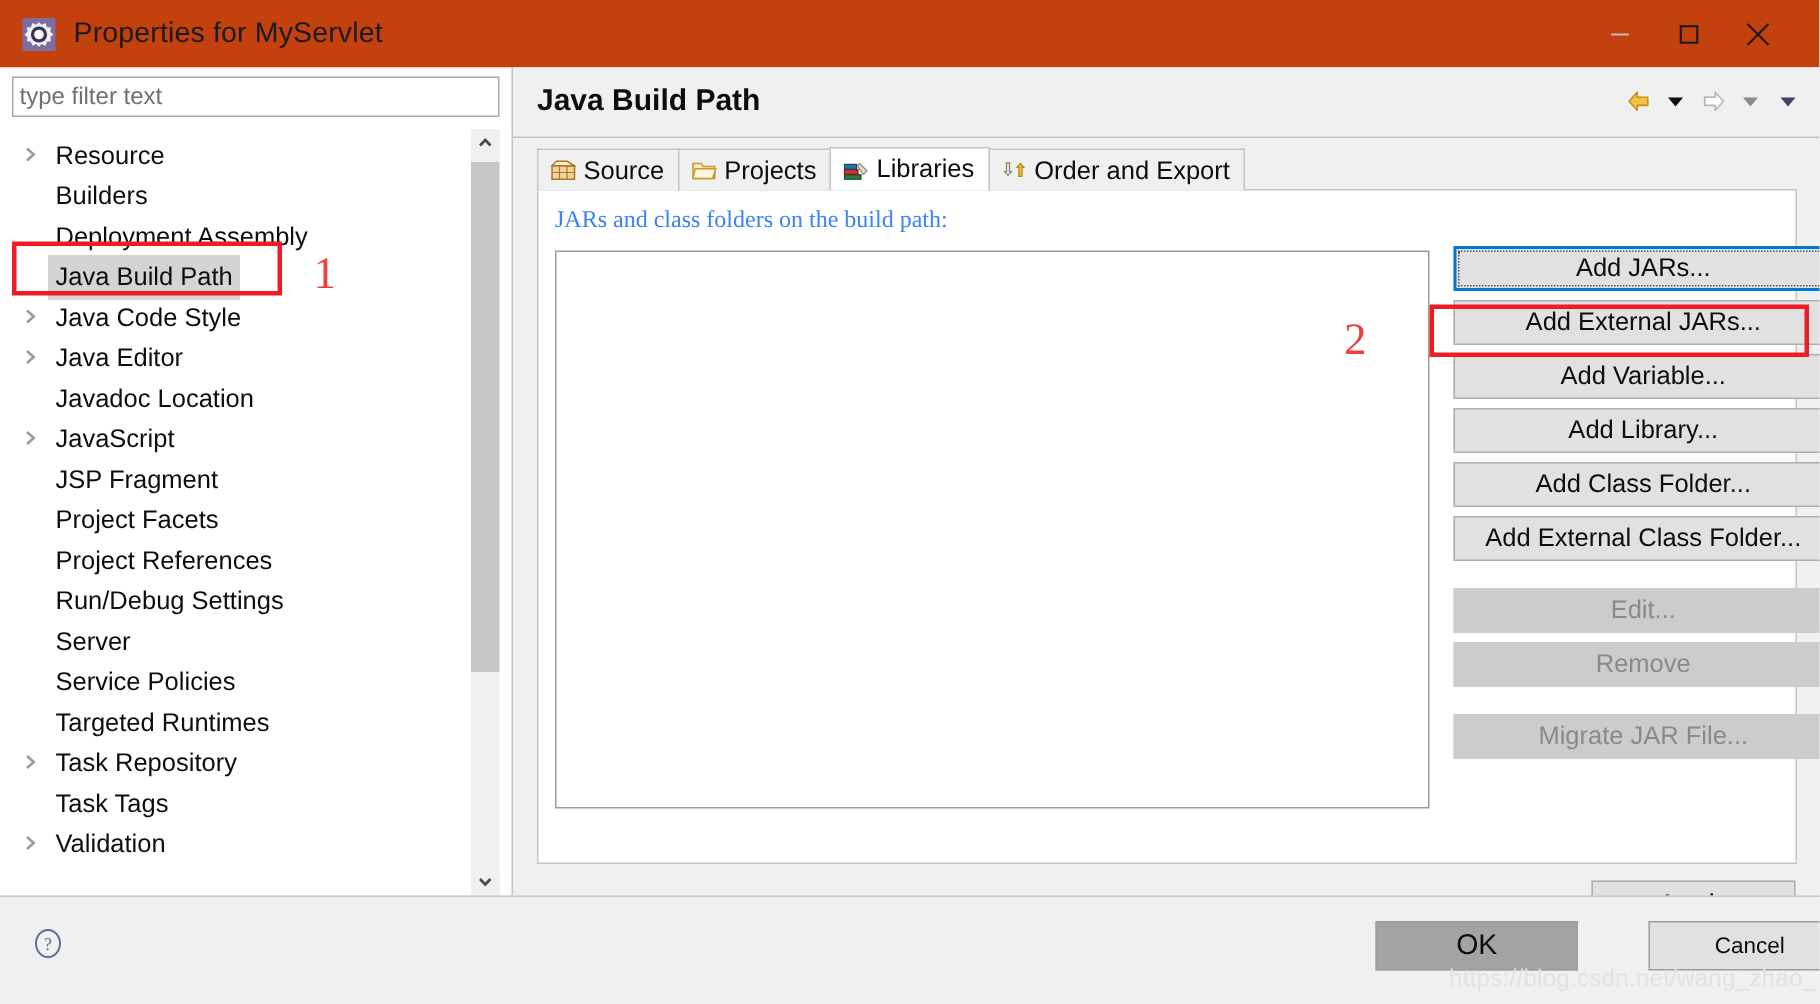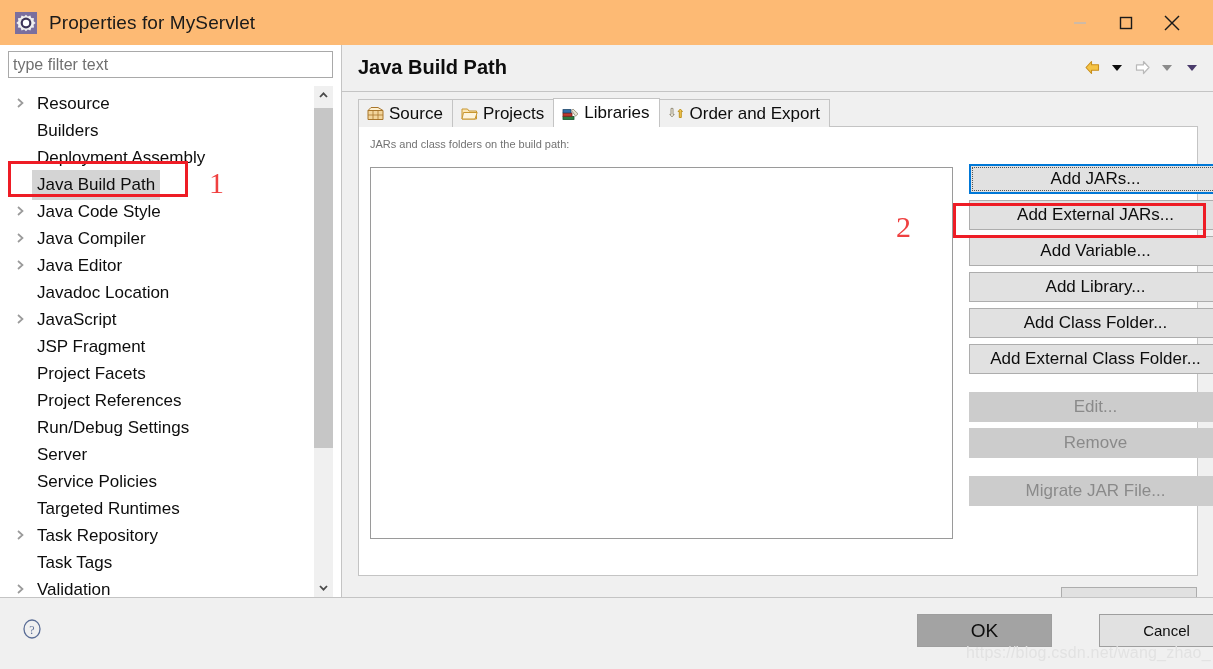--- a/index.html
+++ b/index.html
@@ -20,21 +20,21 @@
     height: 669px;
     background: #f0f0f0;
     box-sizing: border-box;
   }
 
   
   #titlebar {
     position: absolute;
     left: 0; top: 0;
     width: 1213px; height: 45px;
-    background: #fdba74;
+    background: #c2410c;
     display: flex;
     align-items: center;
   }
   #title-icon {
     margin-left: 14px;
     width: 24px; height: 24px;
     flex: 0 0 auto;
   }
   #title-text {
     margin-left: 11px;
@@ -290,22 +290,23 @@
     height: 450px;
     background: #ffffff;
     border: 1px solid #c4c4c4;
     box-sizing: border-box;
     z-index: 1;
   }
   #list-label {
     position: absolute;
     left: 11px;
     top: 11px;
-    font-size: 11px;
-    color: #737373;
+    font-size: 16px;
+    color: #3b82f6;
+    font-family: Liberation Serif, serif;
   }
   #jar-list {
     position: absolute;
     left: 11px;
     top: 40px;
     width: 583px;
     height: 372px;
     border: 1px solid #9a9a9a;
     background: #ffffff;
     box-sizing: border-box;
@@ -475,25 +476,20 @@
           <div class="tree-item selected"><span class="label-bg">Java Build Path</span></div>
           <div class="tree-item"><span class="arrow">
               <svg width="9" height="12" viewBox="0 0 9 12">
                 <polyline points="2,2 6.5,6 2,10" fill="none" stroke="#9a9a9a" stroke-width="1.7"></polyline>
               </svg>
             </span><span class="label-bg">Java Code Style</span></div>
           <div class="tree-item"><span class="arrow">
               <svg width="9" height="12" viewBox="0 0 9 12">
                 <polyline points="2,2 6.5,6 2,10" fill="none" stroke="#9a9a9a" stroke-width="1.7"></polyline>
               </svg>
-            </span><span class="label-bg">Java Compiler</span></div>
-          <div class="tree-item"><span class="arrow">
-              <svg width="9" height="12" viewBox="0 0 9 12">
-                <polyline points="2,2 6.5,6 2,10" fill="none" stroke="#9a9a9a" stroke-width="1.7"></polyline>
-              </svg>
             </span><span class="label-bg">Java Editor</span></div>
           <div class="tree-item"><span class="label-bg">Javadoc Location</span></div>
           <div class="tree-item"><span class="arrow">
               <svg width="9" height="12" viewBox="0 0 9 12">
                 <polyline points="2,2 6.5,6 2,10" fill="none" stroke="#9a9a9a" stroke-width="1.7"></polyline>
               </svg>
             </span><span class="label-bg">JavaScript</span></div>
           <div class="tree-item"><span class="label-bg">JSP Fragment</span></div>
           <div class="tree-item"><span class="label-bg">Project Facets</span></div>
           <div class="tree-item"><span class="label-bg">Project References</span></div>

